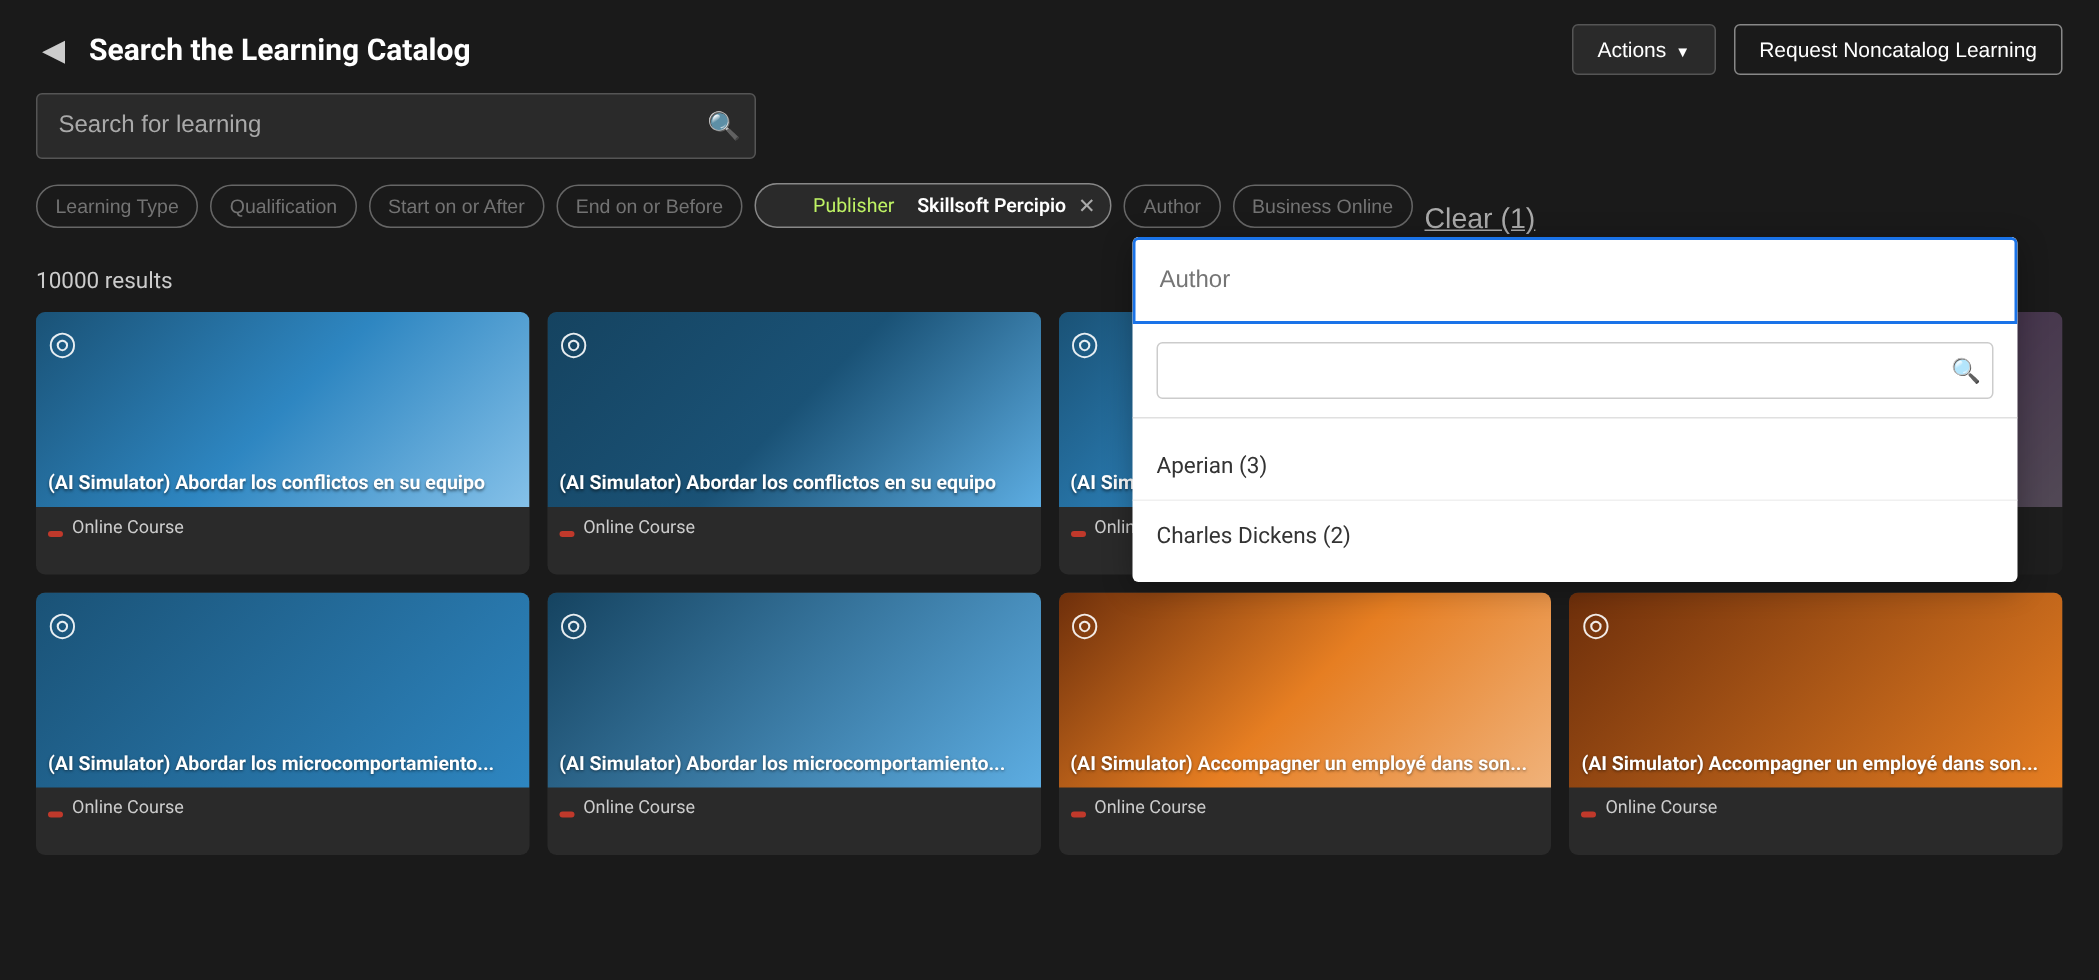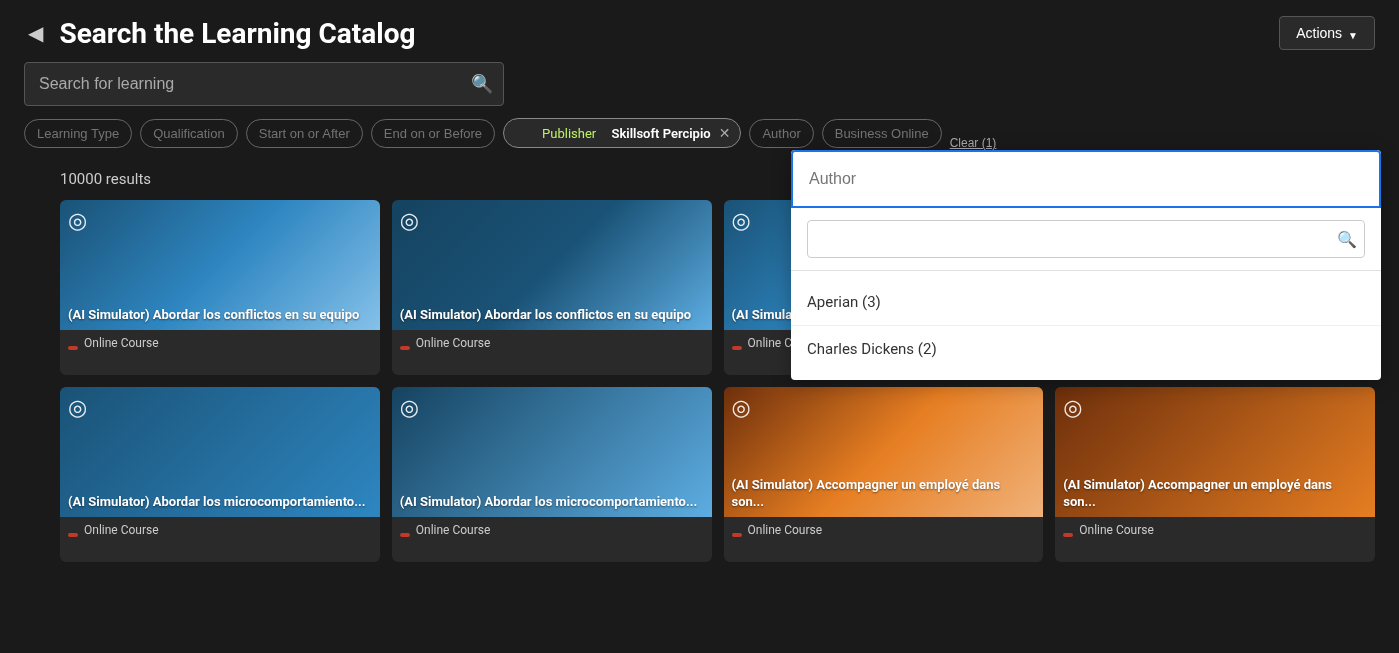--- a/index.html
+++ b/index.html
@@ -20,21 +20,21 @@
     }
     .back-btn {
       background: none;
       border: none;
       color: #ccc;
       font-size: 20px;
       cursor: pointer;
       padding: 4px;
     }
     .page-title {
-      font-size: 28px;
+      font-size: 20px;
       font-weight: 700;
       color: #ffffff;
     }
     .header-actions {
       display: flex;
       gap: 12px;
     }
     .btn-actions {
       background: #2a2a2a;
       border: 1px solid #555;
@@ -127,30 +127,29 @@
       cursor: pointer;
       font-size: 14px;
       padding: 0;
       margin-left: 2px;
     }
     .clear-btn {
       background: transparent;
       border: none;
       color: #aaa;
       cursor: pointer;
-      font-size: 12px;
+      font-size: 19px;
       text-decoration: underline;
       margin-top: 20px;
     }
 
     
     .content-area {
       position: relative;
       padding: 0 24px;
-      margin-left: 36px;
     }
     .results-count {
       font-size: 15px;
       color: #ccc;
       padding: 10px 0 12px 0;
     }
 
     
     .cards-grid {
       display: grid;
@@ -281,20 +280,23 @@
 <div class="header">
   <div class="header-left">
     <button class="back-btn">◀</button>
     <h1 class="page-title">Search the Learning Catalog</h1>
   </div>
   <div class="header-actions">
     <button class="btn-actions">
       <span>Actions</span>
       <span class="chevron-down">▼</span>
     </button>
+    <button class="btn-noncatalog">
+      <span>Request Noncatalog Learning</span>
+    </button>
   </div>
 </div>
 
 <div class="search-section">
   <div class="search-box">
     <input class="search-input" type="text" placeholder="Search for learning" style="">
     <button class="search-icon-btn">
       <span>🔍</span>
     </button>
   </div>

